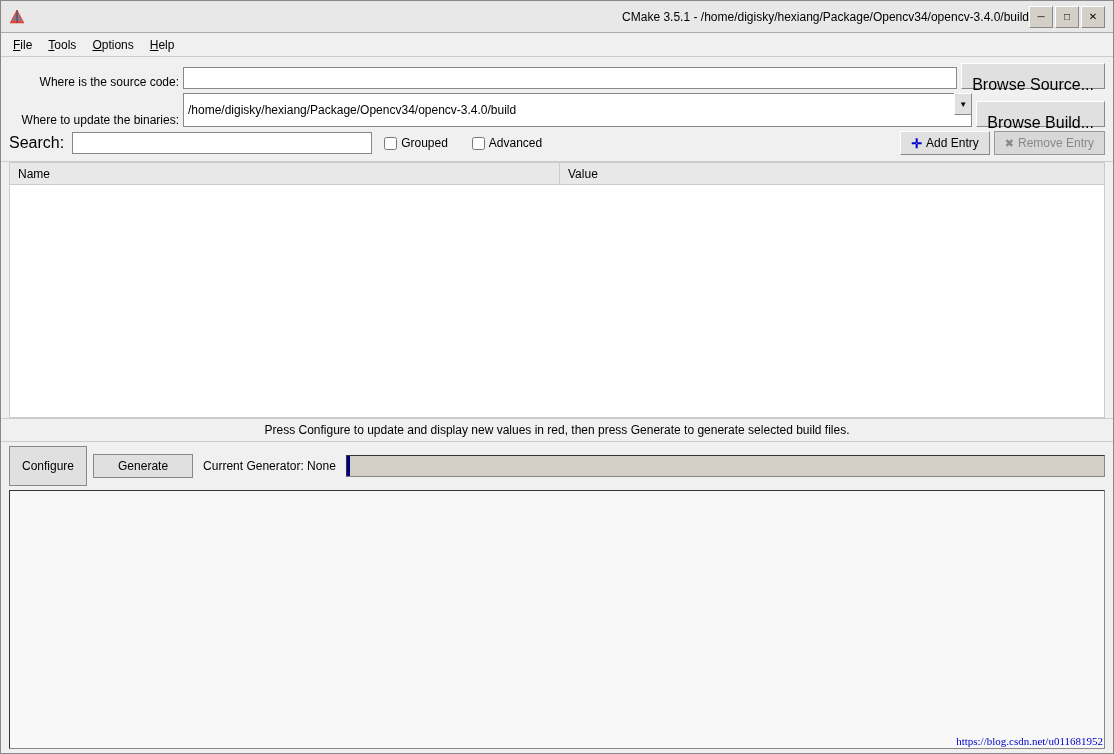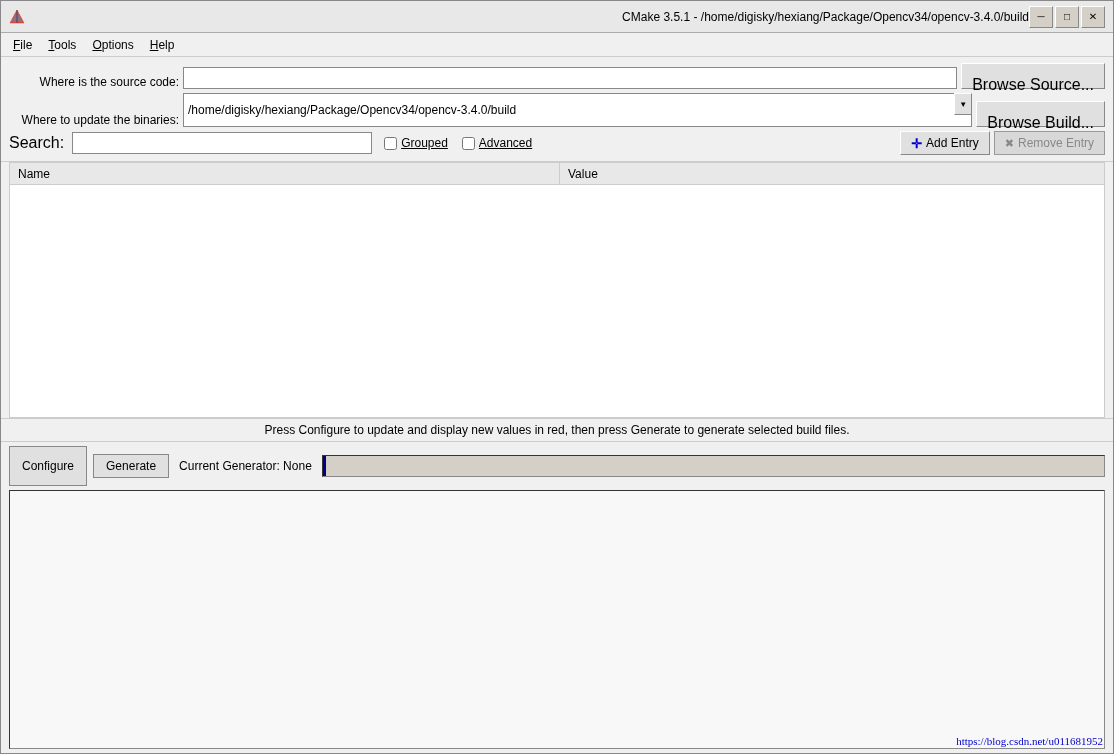--- a/index.html
+++ b/index.html
@@ -182,23 +182,22 @@
       height: 22px;
       border: 1px solid #888;
       background: white;
       padding: 0 4px;
       font-size: 12px;
     }
 
     .checkbox-group {
       display: flex;
       align-items: center;
-      gap: 14px;
+      gap: 24px;
       margin-left: 4px;
-      text-decoration: underline;
     }
 
     .checkbox-item {
       display: flex;
       align-items: center;
       gap: 4px;
       cursor: pointer;
     }
 
     .checkbox-item input[type="checkbox"] {
@@ -308,21 +307,21 @@
       height: 40px;
       padding: 0 12px;
       background: #e0e0e0;
       border: 1px solid #888;
       cursor: pointer;
       font-size: 12px;
     }
 
     .generate-btn {
       height: 24px;
-      padding: 0 12px;
+      padding: 0 24px;
       background: #e0e0e0;
       border: 1px solid #888;
       cursor: pointer;
       font-size: 12px;
     }
 
     .generator-label {
       font-size: 12px;
       margin-left: 4px;
     }

